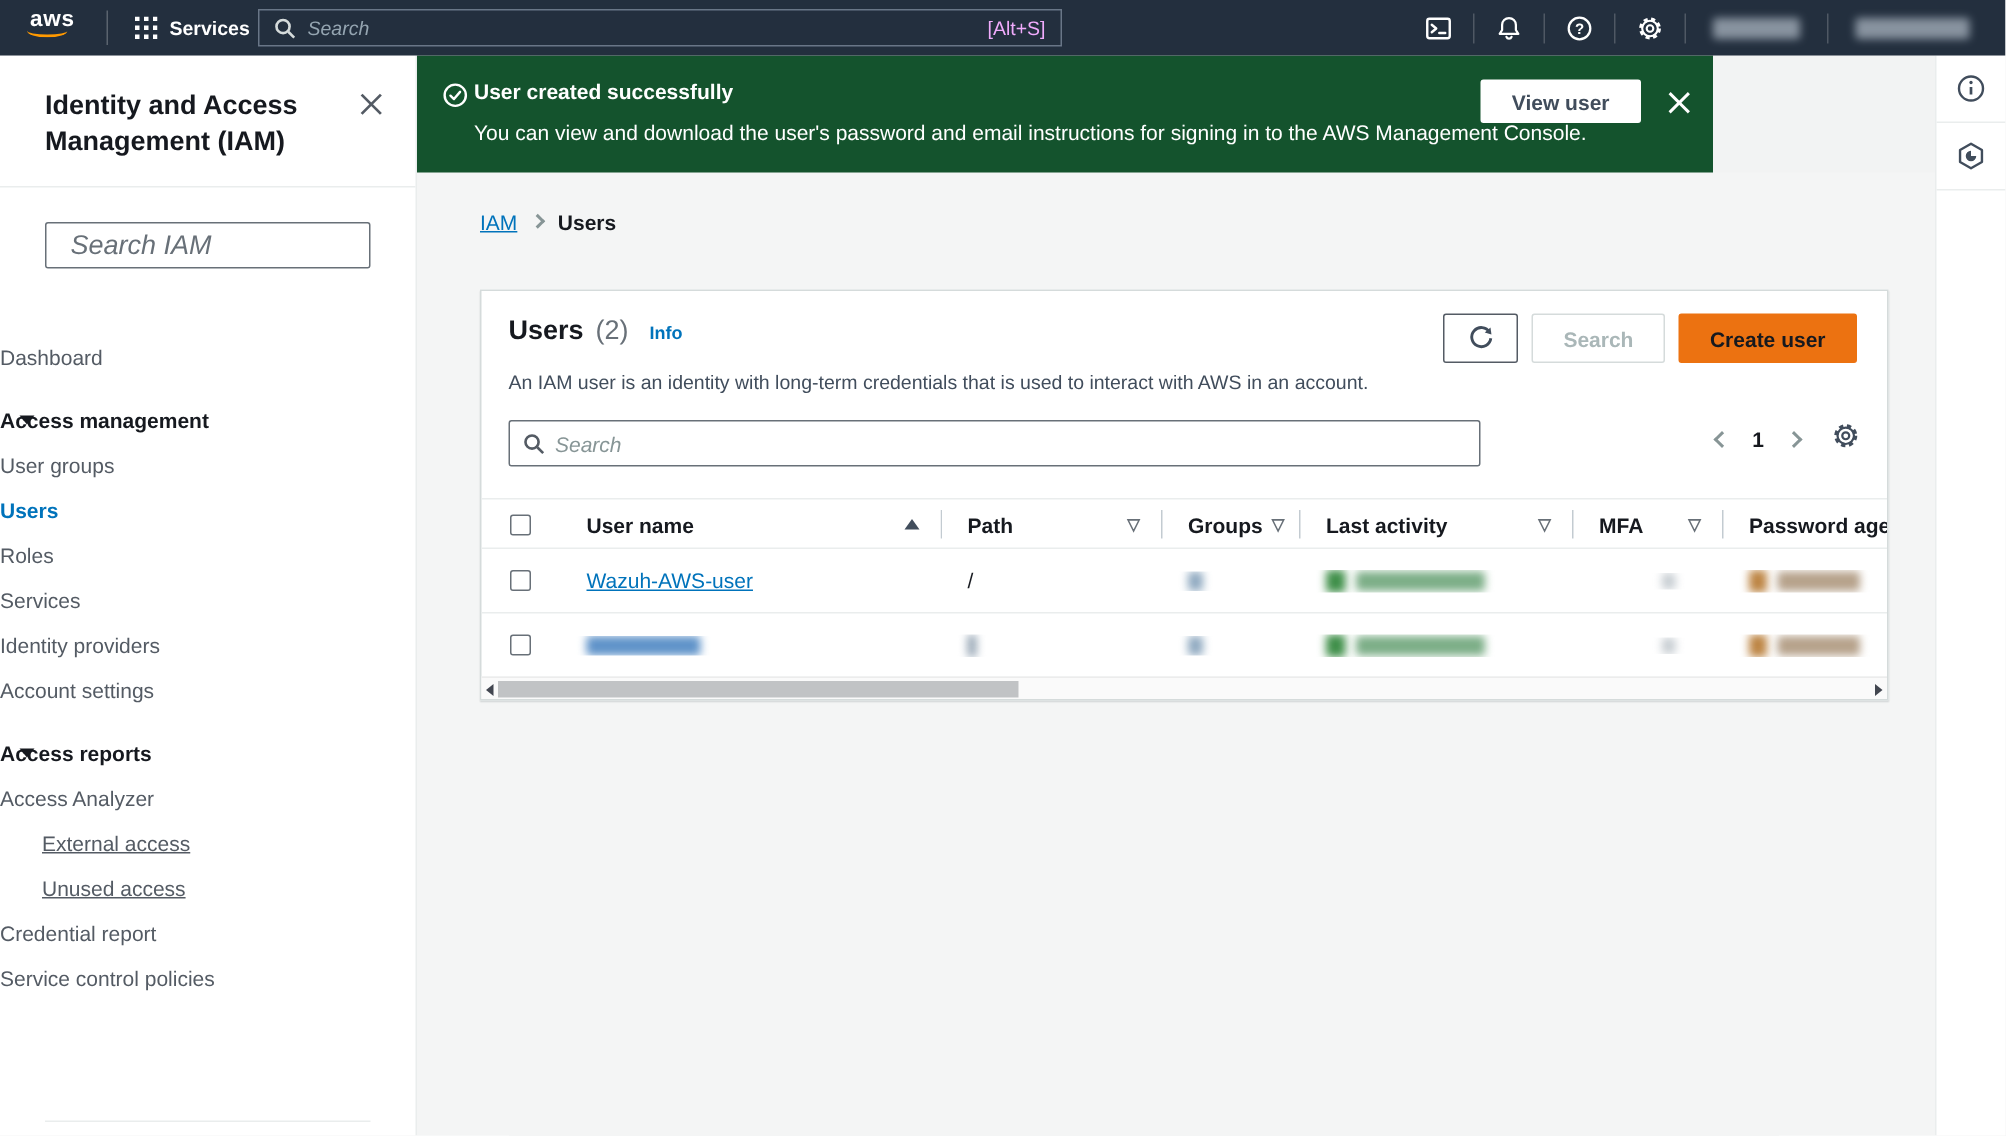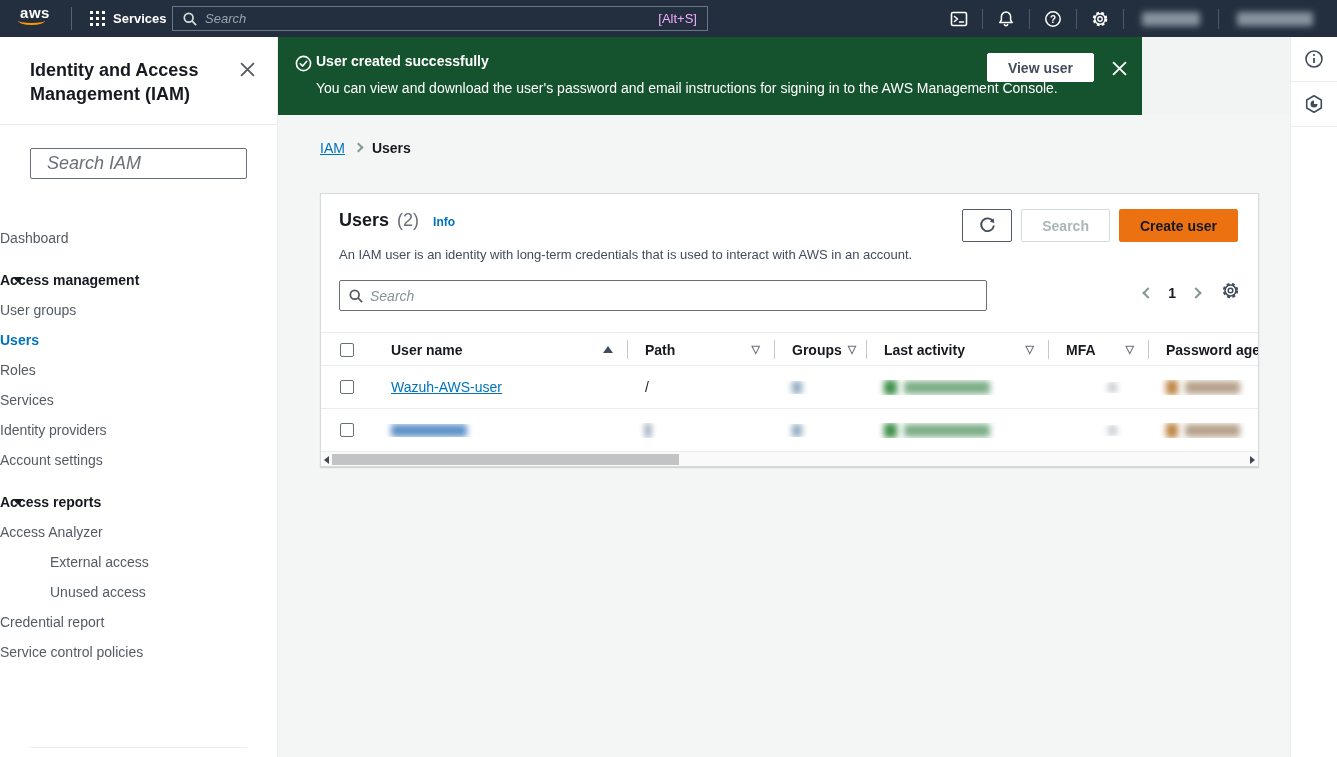--- a/index.html
+++ b/index.html
@@ -38,21 +38,21 @@
   .sb-head { position:relative; padding:21px 24px 18px 30px; border-bottom:1px solid #eaeded; }
   .sb-title { font-size:18px; font-weight:bold; color:#16191f; line-height:24px; width:190px; }
   .sb-close { position:absolute; right:20px; top:22px; width:20px; height:20px; display:flex; align-items:center; justify-content:center; cursor:pointer; }
   .sb-search { margin:23px 30px 0 30px; height:31px; border:1px solid #687078; border-radius:2px; background:#fff; display:flex; align-items:center; padding:0 9px; gap:7px; }
   .sb-search input { flex:1; border:none; outline:none; font-size:18px; font-style:italic; color:#555; font-family:"Liberation Sans",sans-serif; background:transparent; }
   .sb-search input::placeholder { color:#687078; font-style:italic; }
   .sb-nav { margin-top:44px; }
   .sb-item { position:relative; height:30px; line-height:30px; font-size:14px; color:#545b64; cursor:pointer; white-space:nowrap; }
   .sb-item.section { font-weight:bold; color:#16191f; margin-top:12px; }
   .sb-item.active { color:#0073bb; font-weight:bold; }
-  .sb-item.lvl2 { padding-left:50px; }
+  .sb-item.lvl2 { padding-left:28px;text-decoration:underline; }
   .caret-down { position:absolute; left:13px; top:12px; width:0; height:0; border-left:5px solid transparent; border-right:5px solid transparent; border-top:6px solid #16191f; }
   .sb-footline { position:absolute; bottom:9px; left:30px; right:30px; height:1px; background:#eaeded; }
 
   
   .rightstrip { position:absolute; right:0; top:37px; width:47px; height:720px; background:#fff; border-left:1px solid #eaeded; z-index:10; }
   .strip-btn { width:46px; height:44px; display:flex; align-items:center; justify-content:center; cursor:pointer; color:#414d5c; }
   .strip-div { height:1px; background:#eaeded; }
 
   
   .main { position:absolute; left:278px; top:115px; width:1012px; height:642px; background:#f4f5f5; }

